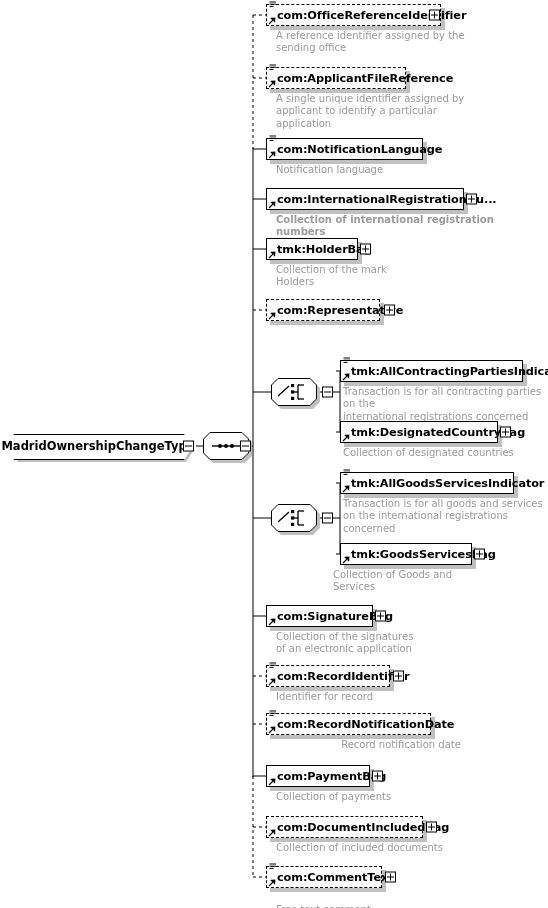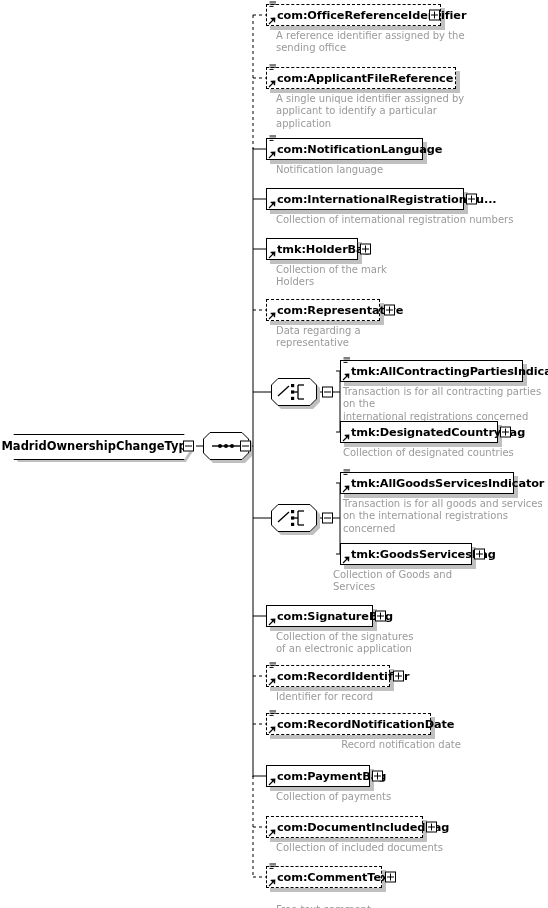--- a/index.html
+++ b/index.html
@@ -288,21 +288,21 @@
     </svg>
     <svg class="arrowicon" viewBox="0 0 8 8">
       <path d="M1 7 L6.5 1.5 M3.4 1.4 L6.8 1.2 L6.6 4.6 Z" stroke="#000" stroke-width="1.1" fill="#000"></path>
     </svg>
     <div class="name">com:OfficeReferenceIdentifier</div>
   </div>
   <div class="plusbox plus" style="left:429px; top:15px;"></div>
   <div class="anno" style="left:276px; top:30px; width:250px;">A reference identifier assigned by the
 sending office</div>
 
-  <div class="elem optional" style="left:266px; top:67px; width:190px;">
+  <div class="elem optional" style="left:266px; top:67px; width:140px;">
     <div class="shadow"></div>
     <div class="body"></div>
     <svg class="attricon" viewBox="0 0 8 8">
       <line x1="0.5" y1="1" x2="7" y2="1" stroke="#000" stroke-width="1"></line>
       <line x1="0.5" y1="3.2" x2="7" y2="3.2" stroke="#000" stroke-width="1"></line>
       <line x1="0.5" y1="5.4" x2="4.5" y2="5.4" stroke="#000" stroke-width="1"></line>
     </svg>
     <svg class="arrowicon" viewBox="0 0 8 8">
       <path d="M1 7 L6.5 1.5 M3.4 1.4 L6.8 1.2 L6.6 4.6 Z" stroke="#000" stroke-width="1.1" fill="#000"></path>
     </svg>
@@ -329,21 +329,21 @@
 
   <div class="elem" style="left:266px; top:188px; width:198px;">
     <div class="shadow"></div>
     <div class="body"></div>
     <svg class="arrowicon" viewBox="0 0 8 8">
       <path d="M1 7 L6.5 1.5 M3.4 1.4 L6.8 1.2 L6.6 4.6 Z" stroke="#000" stroke-width="1.1" fill="#000"></path>
     </svg>
     <div class="name">com:InternationalRegistrationNu...</div>
   </div>
   <div class="plusbox plus" style="left:466px; top:199px;"></div>
-  <div class="anno" style="left:276px; top:214px; width:260px;">Collection of international registration numbers</div>
+  <div class="anno" style="left:276px; top:214px; width:260px;font-weight:bold;">Collection of international registration numbers</div>
 
   <div class="elem" style="left:266px; top:238px; width:92px;">
     <div class="shadow"></div>
     <div class="body"></div>
     <svg class="arrowicon" viewBox="0 0 8 8">
       <path d="M1 7 L6.5 1.5 M3.4 1.4 L6.8 1.2 L6.6 4.6 Z" stroke="#000" stroke-width="1.1" fill="#000"></path>
     </svg>
     <div class="name">tmk:HolderBag</div>
   </div>
   <div class="plusbox plus" style="left:360px; top:249px;"></div>
@@ -352,22 +352,20 @@
 
   <div class="elem optional" style="left:266px; top:299px; width:114px;">
     <div class="shadow"></div>
     <div class="body"></div>
     <svg class="arrowicon" viewBox="0 0 8 8">
       <path d="M1 7 L6.5 1.5 M3.4 1.4 L6.8 1.2 L6.6 4.6 Z" stroke="#000" stroke-width="1.1" fill="#000"></path>
     </svg>
     <div class="name">com:Representative</div>
   </div>
   <div class="plusbox plus" style="left:384px; top:310px;"></div>
-  <div class="anno" style="left:276px; top:325px; width:250px;">Data regarding a
-representative</div>
 
   <div class="elem" style="left:340px; top:360px; width:183px;">
     <div class="shadow"></div>
     <div class="body"></div>
     <svg class="attricon" viewBox="0 0 8 8">
       <line x1="0.5" y1="1" x2="7" y2="1" stroke="#000" stroke-width="1"></line>
       <line x1="0.5" y1="3.2" x2="7" y2="3.2" stroke="#000" stroke-width="1"></line>
       <line x1="0.5" y1="5.4" x2="4.5" y2="5.4" stroke="#000" stroke-width="1"></line>
     </svg>
     <svg class="arrowicon" viewBox="0 0 8 8">

